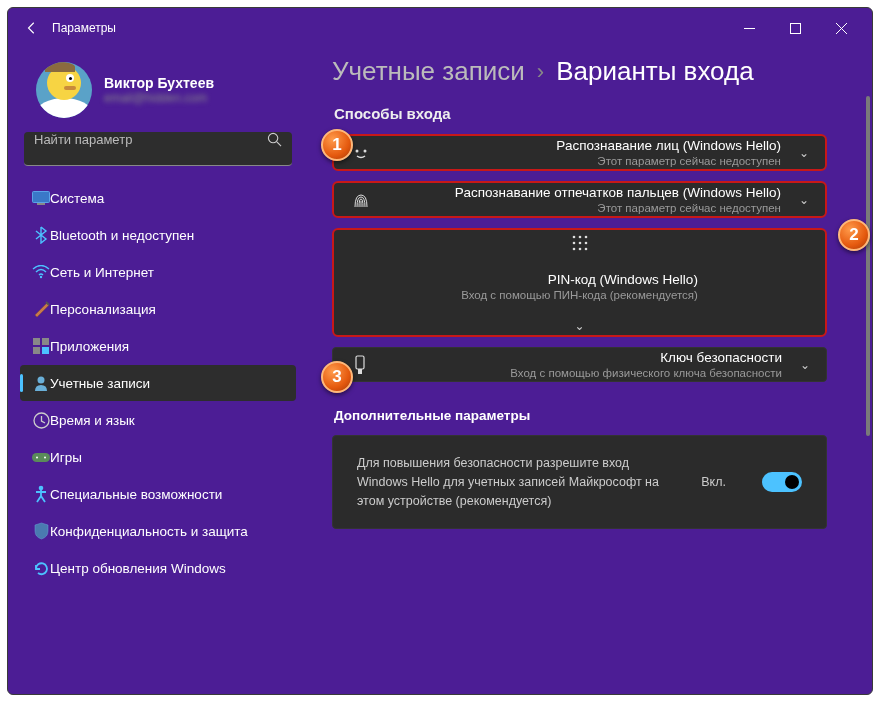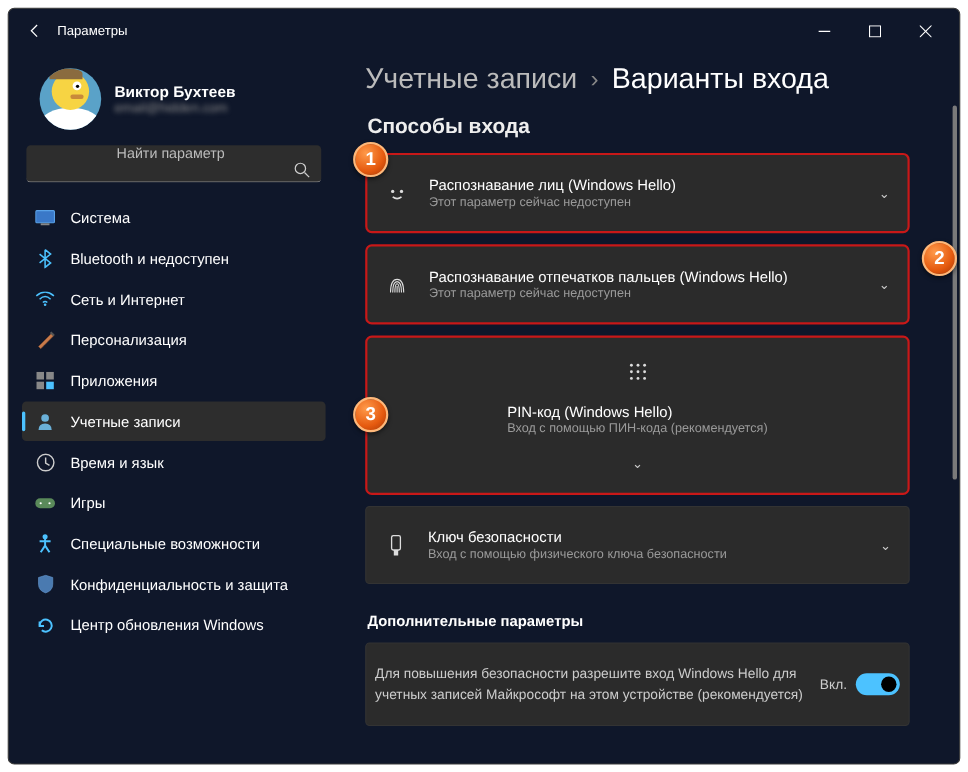--- a/index.html
+++ b/index.html
@@ -1,19 +1,19 @@
 <!DOCTYPE html>
 <html><head>
 <meta charset="utf-8">
 <style>
   * { box-sizing: border-box; margin: 0; padding: 0; font-family: "Segoe UI", sans-serif; }
   body { background: #fff; width: 880px; height: 702px; overflow: hidden; }
   .window {
     position: absolute; left: 7px; top: 7px; width: 866px; height: 688px;
-    background: #0f172a; color: #fff; border-radius: 6px; overflow: hidden;
+    background: #4c1d95; color: #fff; border-radius: 6px; overflow: hidden;
     border: 1px solid #3a3a3a;
   }
   .titlebar { display: flex; align-items: center; height: 40px; padding: 0 8px; }
   .titlebar .back { width: 32px; height: 32px; display:flex; align-items:center; justify-content:center; color:#fff; font-size:16px; }
   .titlebar .title { font-size: 12px; color:#fff; margin-left: 4px; }
   .titlebar .spacer { flex: 1; }
   .winbtn { width: 46px; height: 32px; display:flex; align-items:center; justify-content:center; color:#fff; }
   .winbtn svg { stroke:#fff; fill:none; }
 
   .body { display:flex; height: calc(100% - 40px); }
@@ -23,53 +23,54 @@
   .avatar .head { position:absolute; width:34px; height:34px; background:#f7d443; border-radius:50%; left:11px; top:4px; }
   .avatar .mouth { position:absolute; width:12px; height:4px; background:#c98a3a; border-radius:2px; left:28px; top:24px; }
   .avatar .eye { position:absolute; width:8px; height:8px; background:#fff; border-radius:50%; left:30px; top:12px; }
   .avatar .pupil { position:absolute; width:3px; height:3px; background:#000; border-radius:50%; left:33px; top:15px; }
   .avatar .hair { position:absolute; width:30px; height:10px; background:#8a6b3f; border-radius:50% 50% 0 0; left:9px; top:0px; }
   .avatar .body2 { position:absolute; width:56px; height:30px; background:#fff; border-radius:50% 50% 0 0; left:0; top:36px; }
   .user .name { font-size:14px; font-weight:600; }
   .user .email { font-size:12px; color:#888; filter: blur(2.5px); }
   .search {
     margin: 0 4px 14px 4px; height:34px; background:#2d2d2d; border-radius:4px;
-    display:flex; align-items:flex-end; padding:0 10px; border-bottom:1px solid #888;flex-direction:column;
+    display:flex; align-items:flex-start; padding:0 10px; border-bottom:1px solid #888;
   }
   .search input { flex:1; background:transparent; border:none; color:#ccc; font-size:13px; outline:none; }
   .search input::placeholder { color:#bbb; }
   .search .icon { color:#ccc; font-size:14px; }
   .nav { display:flex; flex-direction:column; gap:1px; }
-  .nav-item { display:flex; align-items:center; gap:14px; padding: 9px 12px; border-radius:4px; font-size:13.5px; cursor:pointer; position:relative; }
+  .nav-item { display:flex; align-items:center; padding: 9px 12px; border-radius:4px; font-size:13.5px; cursor:pointer; position:relative; }
   .nav-item.selected { background:#2d2d2d; }
   .nav-item.selected::before { content:""; position:absolute; left:0; top:9px; bottom:9px; width:3px; background:#4cc2ff; border-radius:2px; }
   .nav-icon { width:18px; height:18px; display:flex; align-items:center; justify-content:center; flex-shrink:0; }
 
   .main { flex:1; padding: 8px 0px 0 24px; overflow-y:auto; position:relative; }
   .crumb { display:flex; align-items:center; gap:12px; font-size:26px; margin-bottom:18px; }
   .crumb .parent { color:#bbb; font-weight:400; }
   .crumb .sep { color:#888; font-size:22px; }
   .crumb .current { font-weight:400; }
-  .section-title { font-size:19px; font-weight:600; color:#eee; margin: 2px 0 12px 2px; }
+  .section-title { font-size:15px; font-weight:600; color:#eee; margin: 2px 0 12px 2px; }
   .card {
     background:#2b2b2b; border:1px solid #333; border-radius:4px;
-    display:flex; align-items:center; padding:20px 16px; gap:18px; margin-bottom:4px;
+    display:flex; align-items:center; padding:2px 16px; gap:18px; margin-bottom:4px;
     width: 495px;
+    text-align: right;
   }
   .card.highlight { border:2px solid #c81818; border-radius:6px; }
   .card-icon { width:22px; height:22px; display:flex; align-items:center; justify-content:center; flex-shrink:0; color:#ddd; }
   .card-text { flex:1; }
   .card-title { font-size:13.5px; color:#fff; }
   .card-sub { font-size:11.5px; color:#9a9a9a; margin-top:2px; }
   .chev { color:#ccc; font-size:12px; }
   .section2-title { font-size:13.5px; font-weight:600; margin:26px 0 12px 2px; }
   .info-card {
     background:#2b2b2b; border:1px solid #333; border-radius:4px;
-    padding:18px 8px; width:495px; margin-bottom:4px;
-    display:flex; align-items:center; gap:0;
+    padding:18px 24px; width:495px; margin-bottom:4px;
+    display:flex; align-items:center; gap:28px;
   }
   .info-card .txt { flex:1; font-size:12.5px; color:#ccc; line-height:1.5; }
   .toggle-label { font-size:12.5px; color:#ccc; margin-right:8px; }
   .toggle { width:40px; height:20px; background:#4cc2ff; border-radius:10px; position:relative; flex-shrink:0; }
   .toggle::after { content:""; position:absolute; width:14px; height:14px; background:#000; border-radius:50%; right:3px; top:3px; }
 
   .num-badge {
     position:absolute; width:32px; height:32px; border-radius:50%;
     background: radial-gradient(circle at 35% 30%, #ff9a4a, #e55a0f 60%, #a63706);
     border:2px solid #feb87a; display:flex; align-items:center; justify-content:center;

